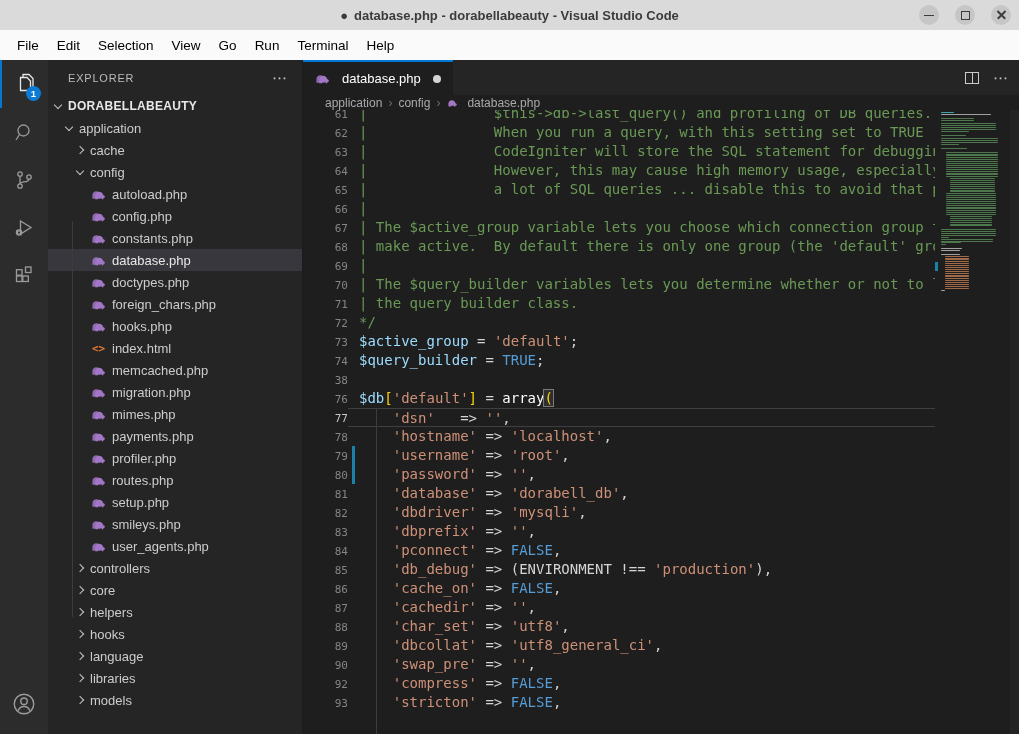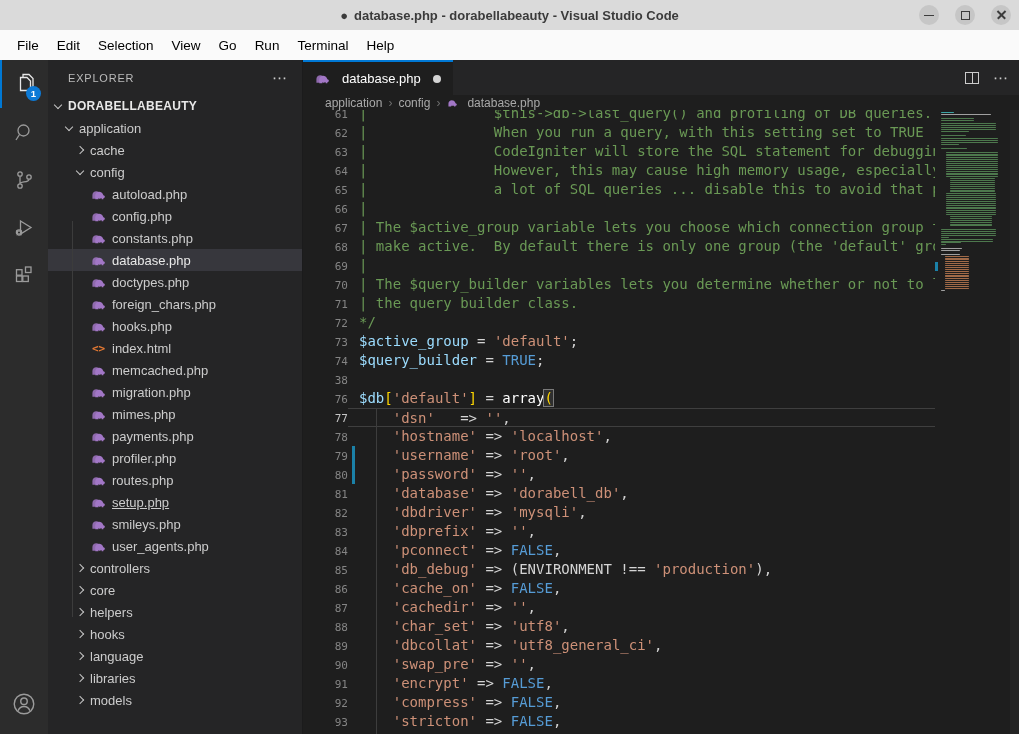--- a/index.html
+++ b/index.html
@@ -317,21 +317,21 @@
           </div>
           <div class="row" style="padding-left: 43px;">
             <span class="file-ico">
               <svg width="15" height="15" viewBox="0 0 16 16">
                 <path fill="#a277c6" opacity="0.85" d="M1.5 12.5 V8.6 C1.5 6.2 3.4 4.6 5.7 4.6 c1.9 0 3.4 1 4 2.5 l.5 1.2 c.9.1 1.6.8 1.6 1.7 0 .7-.4 1.2-1.1 1.4 l-.6.1 v1 h-1.7 v-.9 H4.9 v.9 Z"></path>
                 <path fill="#a277c6" d="M4.5 13 V9.1 C4.5 6.7 6.4 5.1 8.7 5.1 c1.9 0 3.4 1 4 2.5 l.5 1.2 c.9.1 1.6.8 1.6 1.7 0 .7-.4 1.2-1.1 1.4 l-.6.1 v1 h-1.7 v-.9 H7.9 v.9 Z"></path>
               </svg>
             </span>
             <span>routes.php</span>
           </div>
-          <div class="row" style="padding-left: 43px; text-decoration: underline;">
+          <div class="row" style="padding-left: 43px;">
             <span class="file-ico">
               <svg width="15" height="15" viewBox="0 0 16 16">
                 <path fill="#a277c6" opacity="0.85" d="M1.5 12.5 V8.6 C1.5 6.2 3.4 4.6 5.7 4.6 c1.9 0 3.4 1 4 2.5 l.5 1.2 c.9.1 1.6.8 1.6 1.7 0 .7-.4 1.2-1.1 1.4 l-.6.1 v1 h-1.7 v-.9 H4.9 v.9 Z"></path>
                 <path fill="#a277c6" d="M4.5 13 V9.1 C4.5 6.7 6.4 5.1 8.7 5.1 c1.9 0 3.4 1 4 2.5 l.5 1.2 c.9.1 1.6.8 1.6 1.7 0 .7-.4 1.2-1.1 1.4 l-.6.1 v1 h-1.7 v-.9 H7.9 v.9 Z"></path>
               </svg>
             </span>
             <span>setup.php</span>
           </div>
           <div class="row" style="padding-left: 43px;">
             <span class="file-ico">
@@ -621,27 +621,20 @@
                 </span>
               </div>
               <div class="line">
                 <span class="num">90</span>
                 <span class="linebody">
                   <span class="gitcol"></span>
                   <span class="txt"><span class="tk-o">    </span><span class="tk-s">'swap_pre'</span><span class="tk-o"> =&gt; </span><span class="tk-s">''</span><span class="tk-o">,</span></span>
                 </span>
               </div>
               <div class="line">
-                <span class="num">91</span>
-                <span class="linebody">
-                  <span class="gitcol"></span>
-                  <span class="txt"><span class="tk-o">    </span><span class="tk-s">'encrypt'</span><span class="tk-o"> =&gt; </span><span class="tk-k">FALSE</span><span class="tk-o">,</span></span>
-                </span>
-              </div>
-              <div class="line">
                 <span class="num">92</span>
                 <span class="linebody">
                   <span class="gitcol"></span>
                   <span class="txt"><span class="tk-o">    </span><span class="tk-s">'compress'</span><span class="tk-o"> =&gt; </span><span class="tk-k">FALSE</span><span class="tk-o">,</span></span>
                 </span>
               </div>
               <div class="line">
                 <span class="num">93</span>
                 <span class="linebody">
                   <span class="gitcol"></span>

